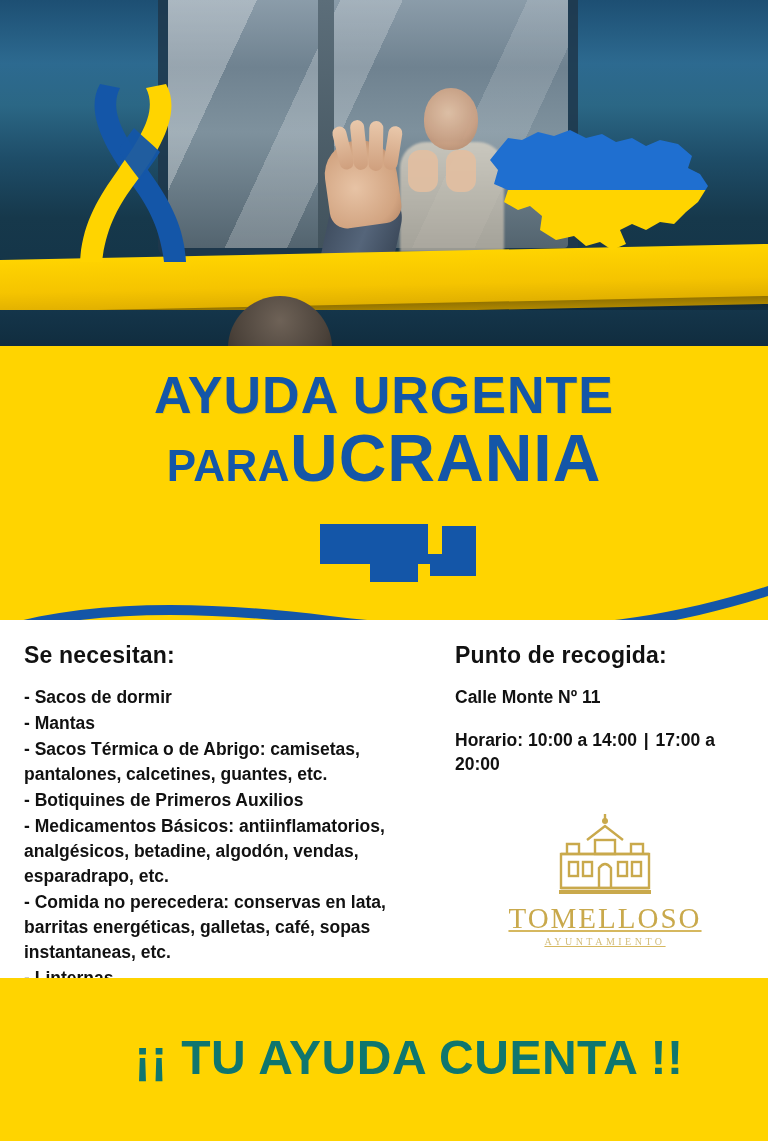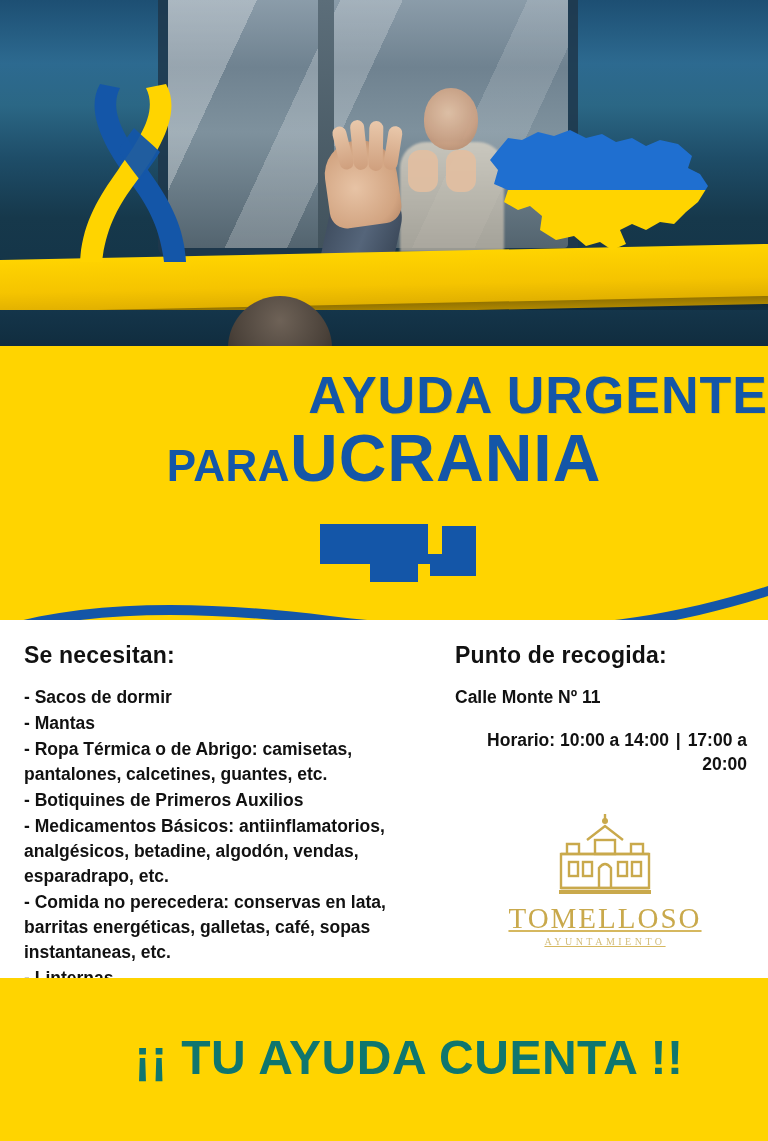--- a/index.html
+++ b/index.html
@@ -179,21 +179,20 @@
     text-align: center;
     color: #1456a8;
     font-weight: 800;
     font-family: "Liberation Sans", sans-serif;
   }
   .headline .l1 {
     font-size: 52px;
     letter-spacing: 1px;
     line-height: 58px;
     text-shadow: 1px 1px 0 rgba(0,0,0,.08);
-    text-align: right;
   }
   .headline .l2 {
     margin-top: 2px;
     line-height: 64px;
     white-space: nowrap;
   }
   .headline .para {
     font-size: 44px;
     letter-spacing: .5px;
     vertical-align: baseline;
@@ -250,22 +249,21 @@
     line-height: 25px;
     color: #111111;
     font-weight: 600;
     margin: 0 0 18px 0;
   }
   .hours {
     font-size: 17.5px;
     line-height: 24px;
     color: #111111;
     font-weight: 600;
-    margin: 8px;
-    text-align: right;
+    margin: 0;
   }
   .hours .sep { color: #111; padding: 0 2px; }
 
   
   .logo {
     position: absolute;
     left: 455px; top: 190px;
     width: 300px;
     text-align: center;
     color: #d6b85f;
@@ -367,21 +365,21 @@
   <path d="M20 44 L70 44 L70 62 L118 62 L118 44 L130 44 L130 56 L176 56 L176 72 L130 72 L118 78 L70 78 L56 70 L20 70 Z" fill="#ffd400"></path>
 </svg>
 
 <div class="content">
 
   <div class="col-left">
     <h2 class="sec-title">Se necesitan:</h2>
     <ul class="needs">
       <li>- Sacos de dormir</li>
       <li>- Mantas</li>
-      <li>- Ropa Térmica o de Abrigo: camisetas, pantalones, calcetines, guantes, etc.</li>
+      <li>- Sacos Térmica o de Abrigo: camisetas, pantalones, calcetines, guantes, etc.</li>
       <li>- Botiquines de Primeros Auxilios</li>
       <li>- Medicamentos Básicos: antiinflamatorios, analgésicos, betadine, algodón, vendas, esparadrapo, etc.</li>
       <li>- Comida no perecedera: conservas en lata, barritas energéticas, galletas, café, sopas instantaneas, etc.</li>
       <li>- Linternas</li>
     </ul>
   </div>
 
   <div class="col-right">
     <h2 class="sec-title">Punto de recogida:</h2>
     <p class="addr">

